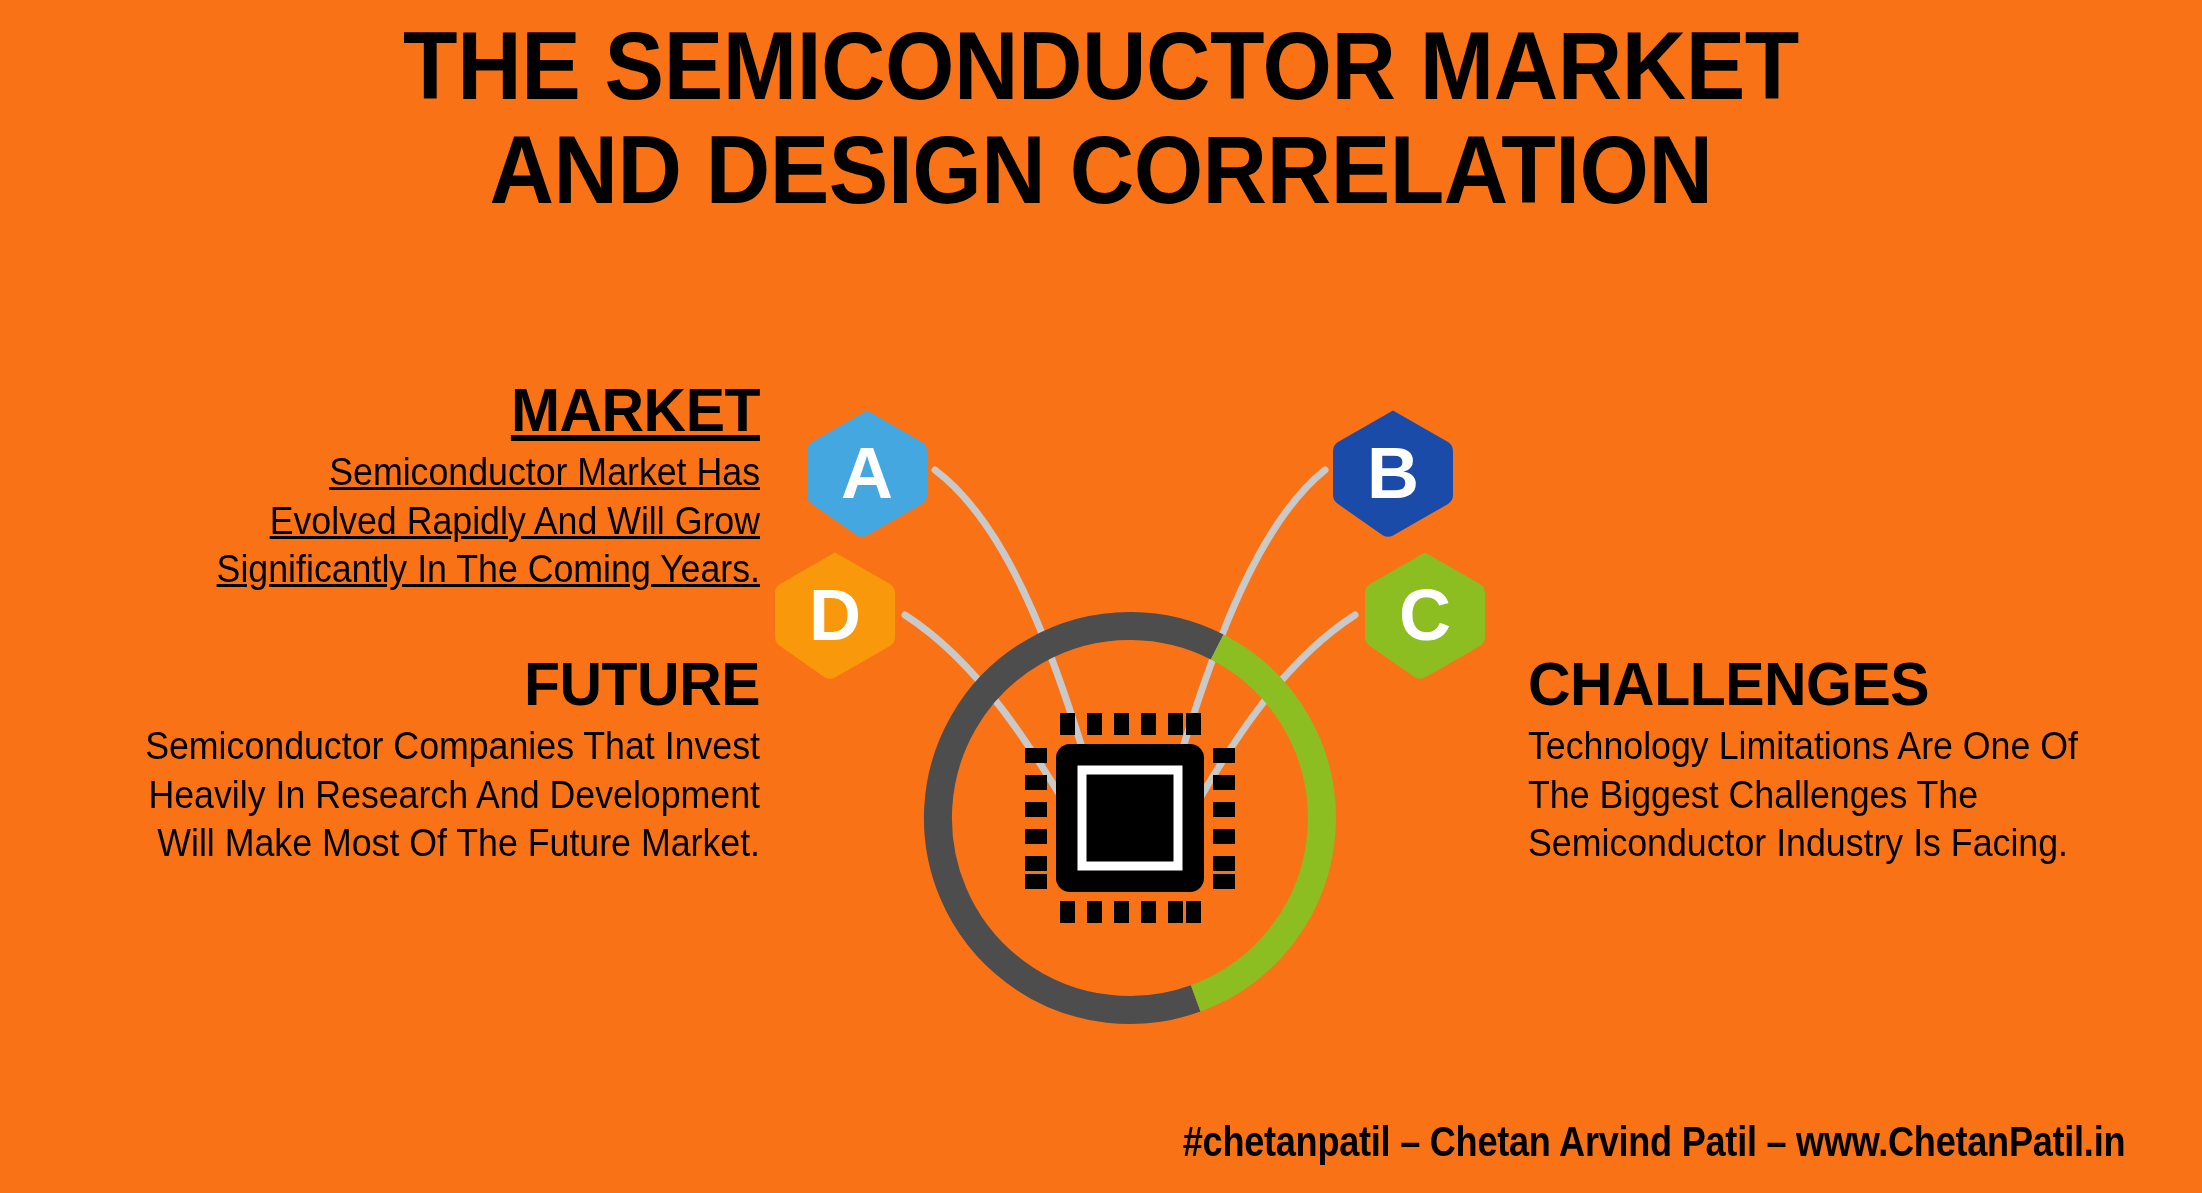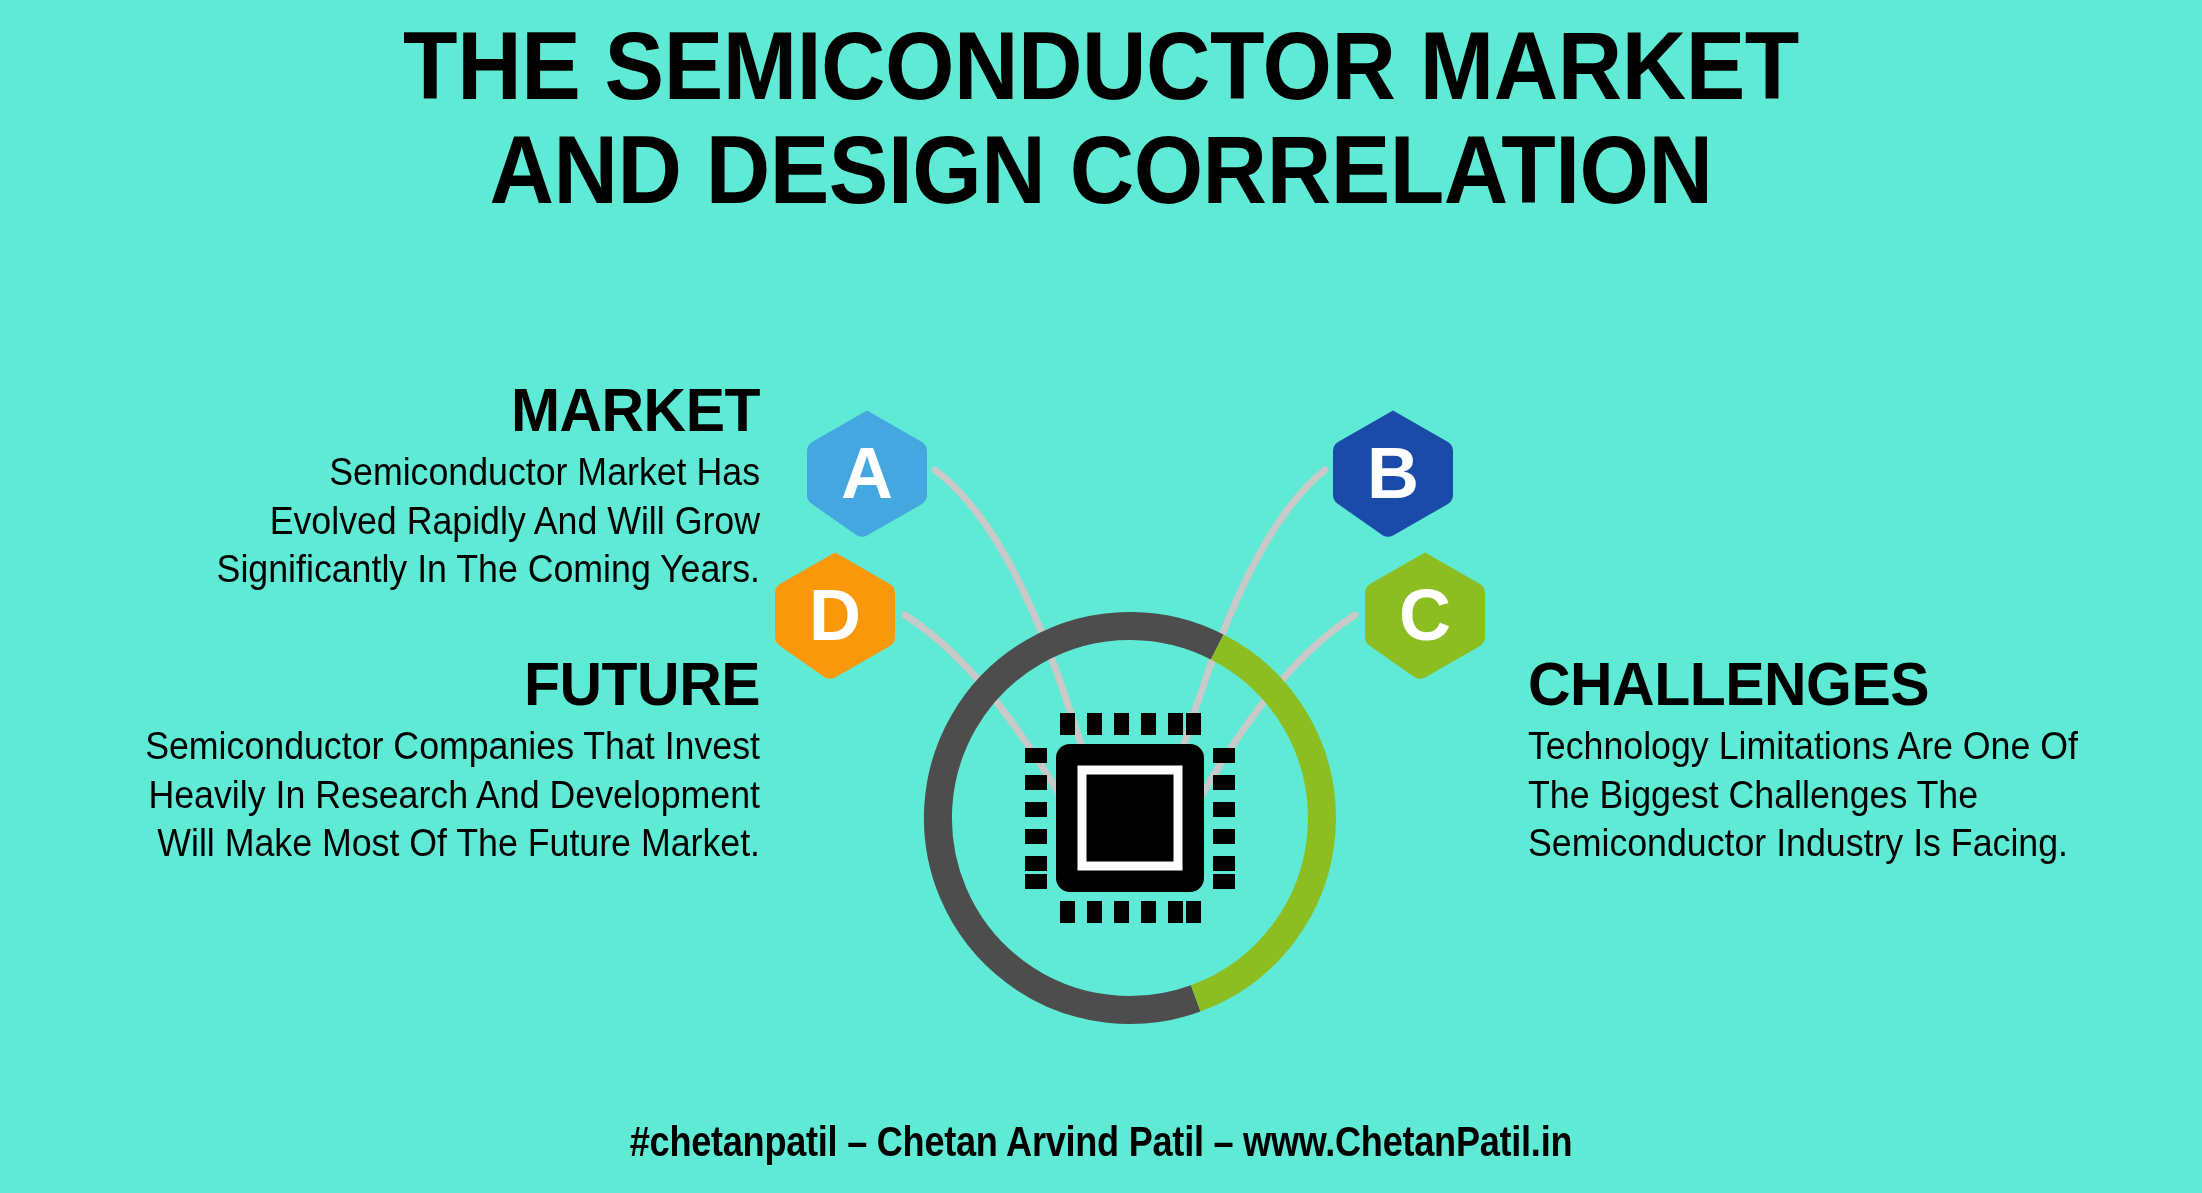--- a/index.html
+++ b/index.html
@@ -15,21 +15,21 @@
     font-family: "Liberation Sans", sans-serif;
     color: #000000;
     position: relative;
   }
 
   #slide {
     position: absolute;
     left: 0; top: 0;
     width: 2202px;
     height: 1193px;
-    background: #5eead4;
+    background: #f97316;
   }
 
   
   .title-block {
     position: absolute;
     left: 0;
     top: 14px;
     width: 2202px;
     text-align: center;
   }
@@ -70,21 +70,21 @@
     transform: scaleX(0.94);
     color: #000000;
     margin-top: 7px;
   }
   .section.left .sec-body { transform-origin: right top; text-align: right; }
   .section.right .sec-body { transform-origin: left top; text-align: left; }
 
   .section.left { text-align: right; }
   .section.right { text-align: left; }
 
-  #sec-market   { left: 40px;   top: 378px; width: 720px; }
+  #sec-market   { left: 40px;   top: 378px; width: 720px; text-decoration: underline; }
   #sec-future   { left: 10px;   top: 652px; width: 750px; }
   #sec-design   { left: 1508px; top: 378px; width: 680px; }
   #sec-challenges { left: 1508px; top: 652px; width: 690px; margin-left: 20px; }
 
   
   #diagram {
     position: absolute;
     left: 760px;
     top: 410px;
     width: 740px;
@@ -97,21 +97,21 @@
     font-weight: bold;
     fill: #ffffff;
   }
 
   
   #footer {
     position: absolute;
     left: 0;
     top: 1118px;
     width: 2202px;
-    text-align: center;
+    text-align: right;
   }
   #footer .footer-text {
     display: inline-block;
     font-family: "Liberation Sans", sans-serif;
     font-weight: bold;
     font-size: 42px;
     letter-spacing: -0.3px;
     transform: scaleX(0.86);
     transform-origin: center;
     white-space: nowrap;

